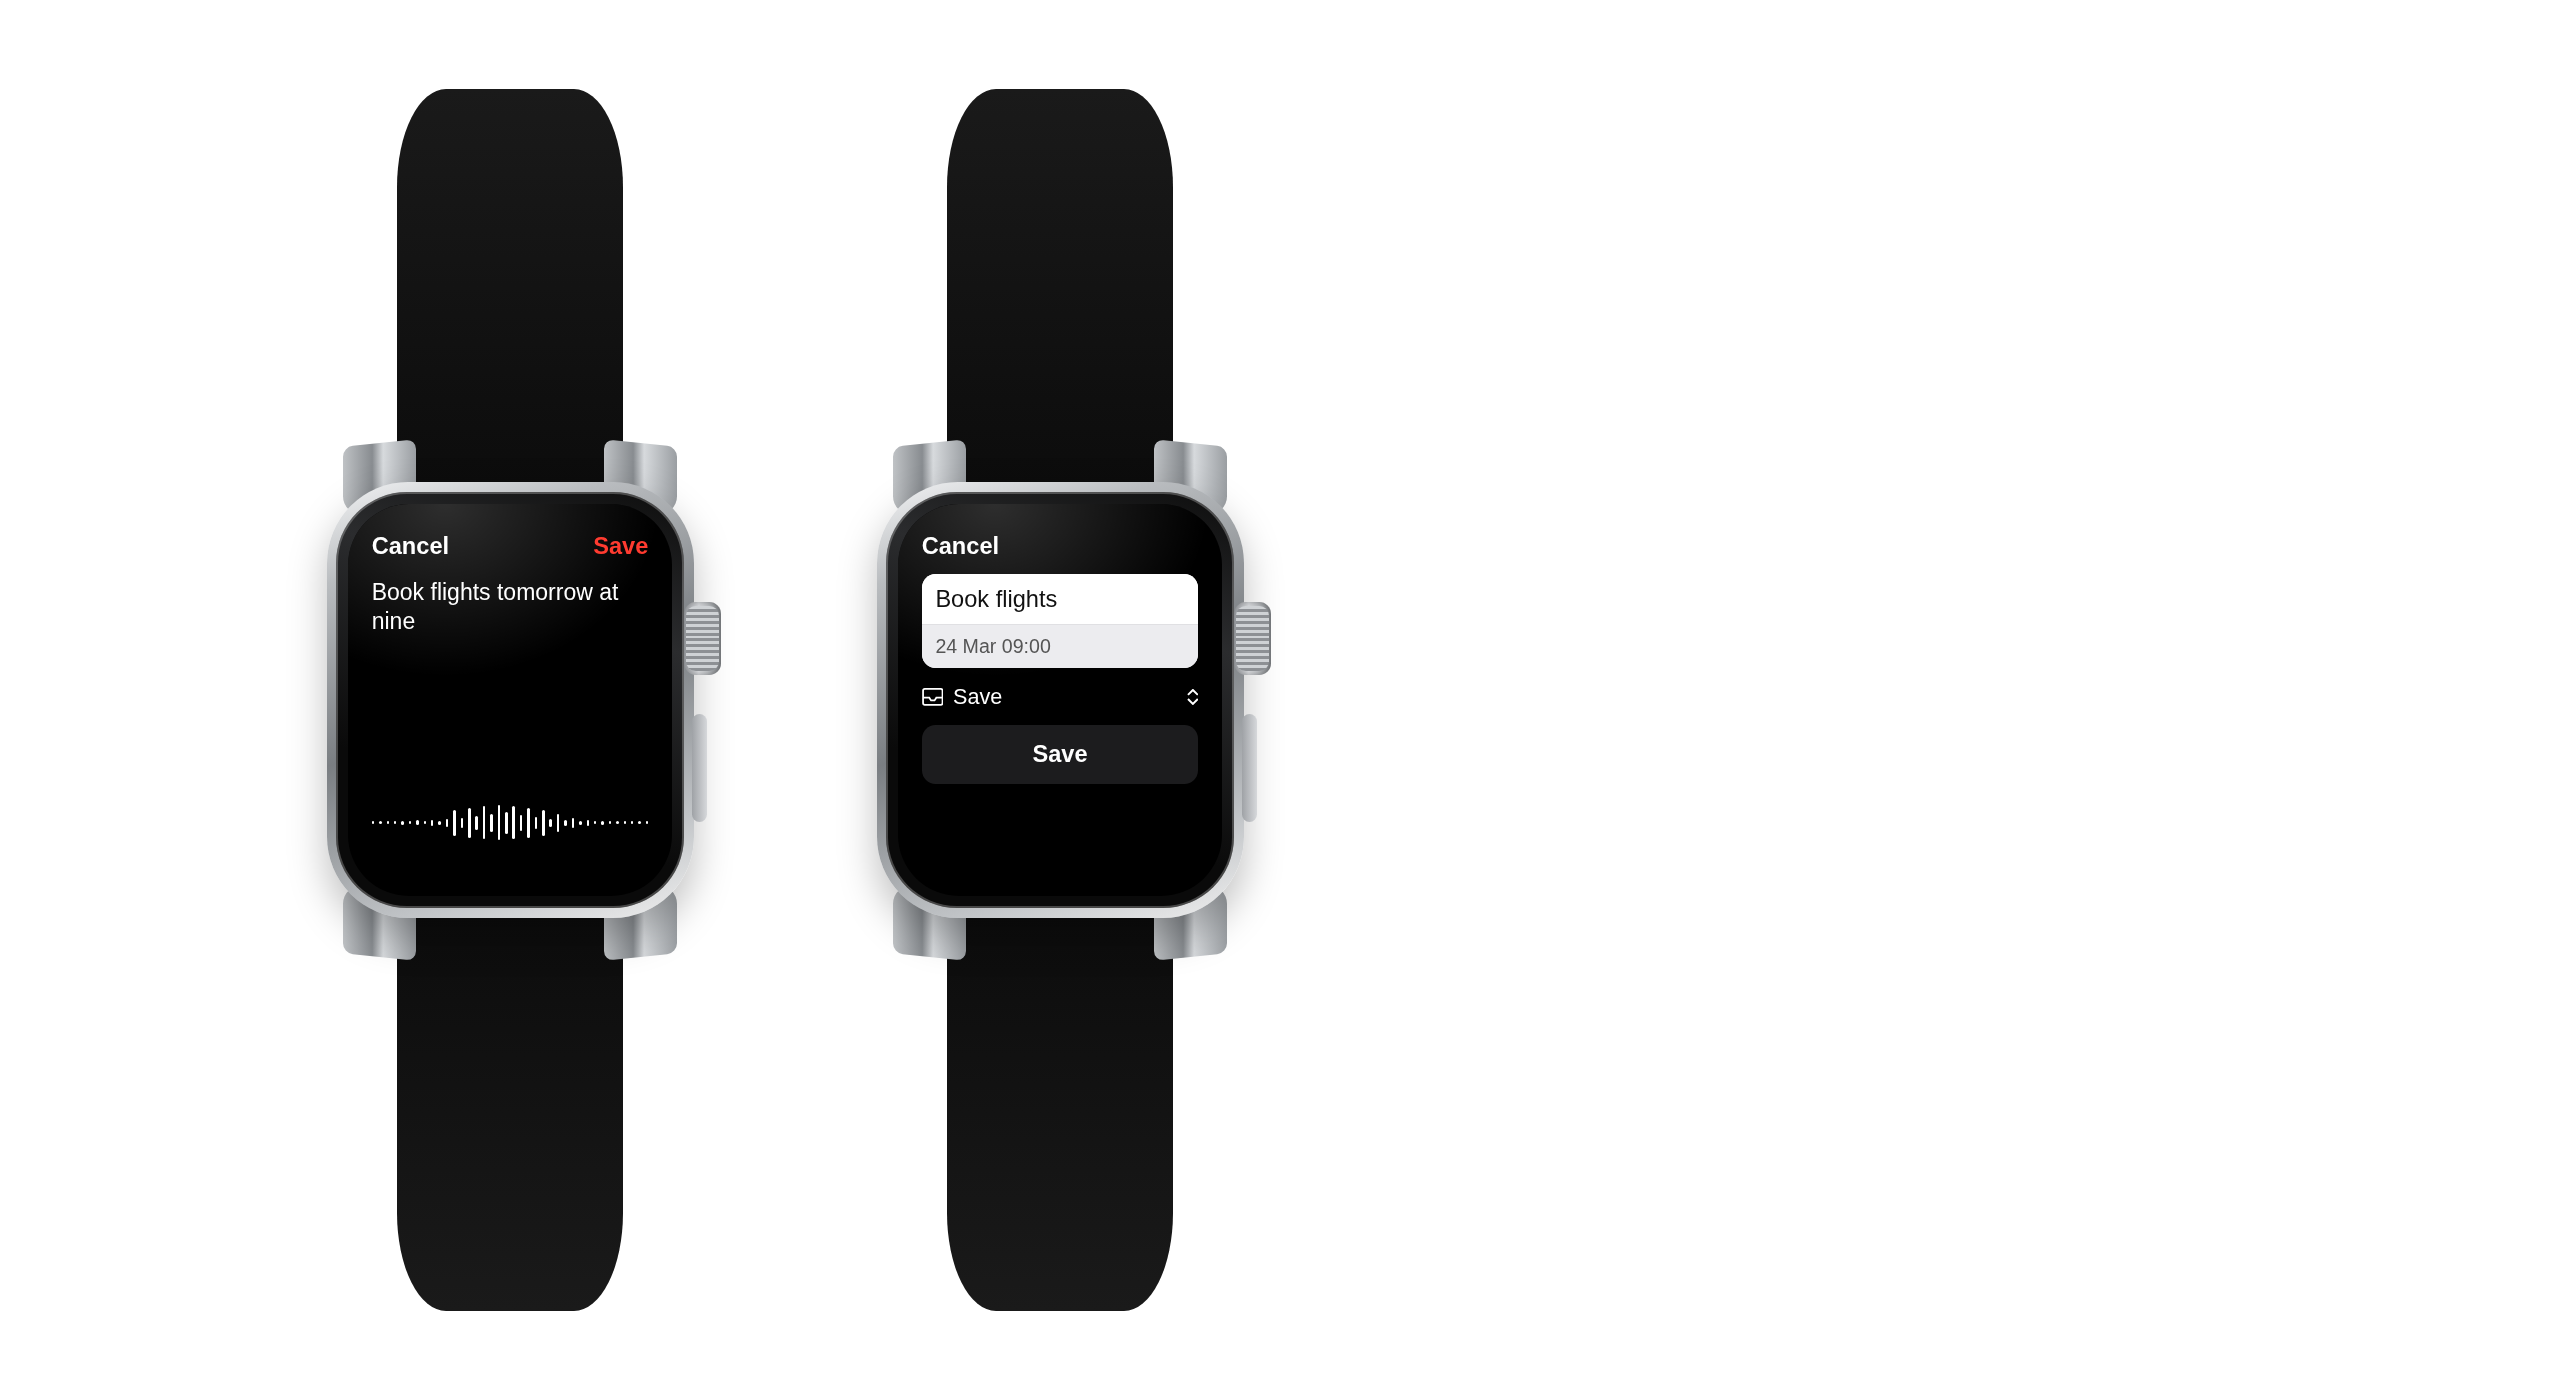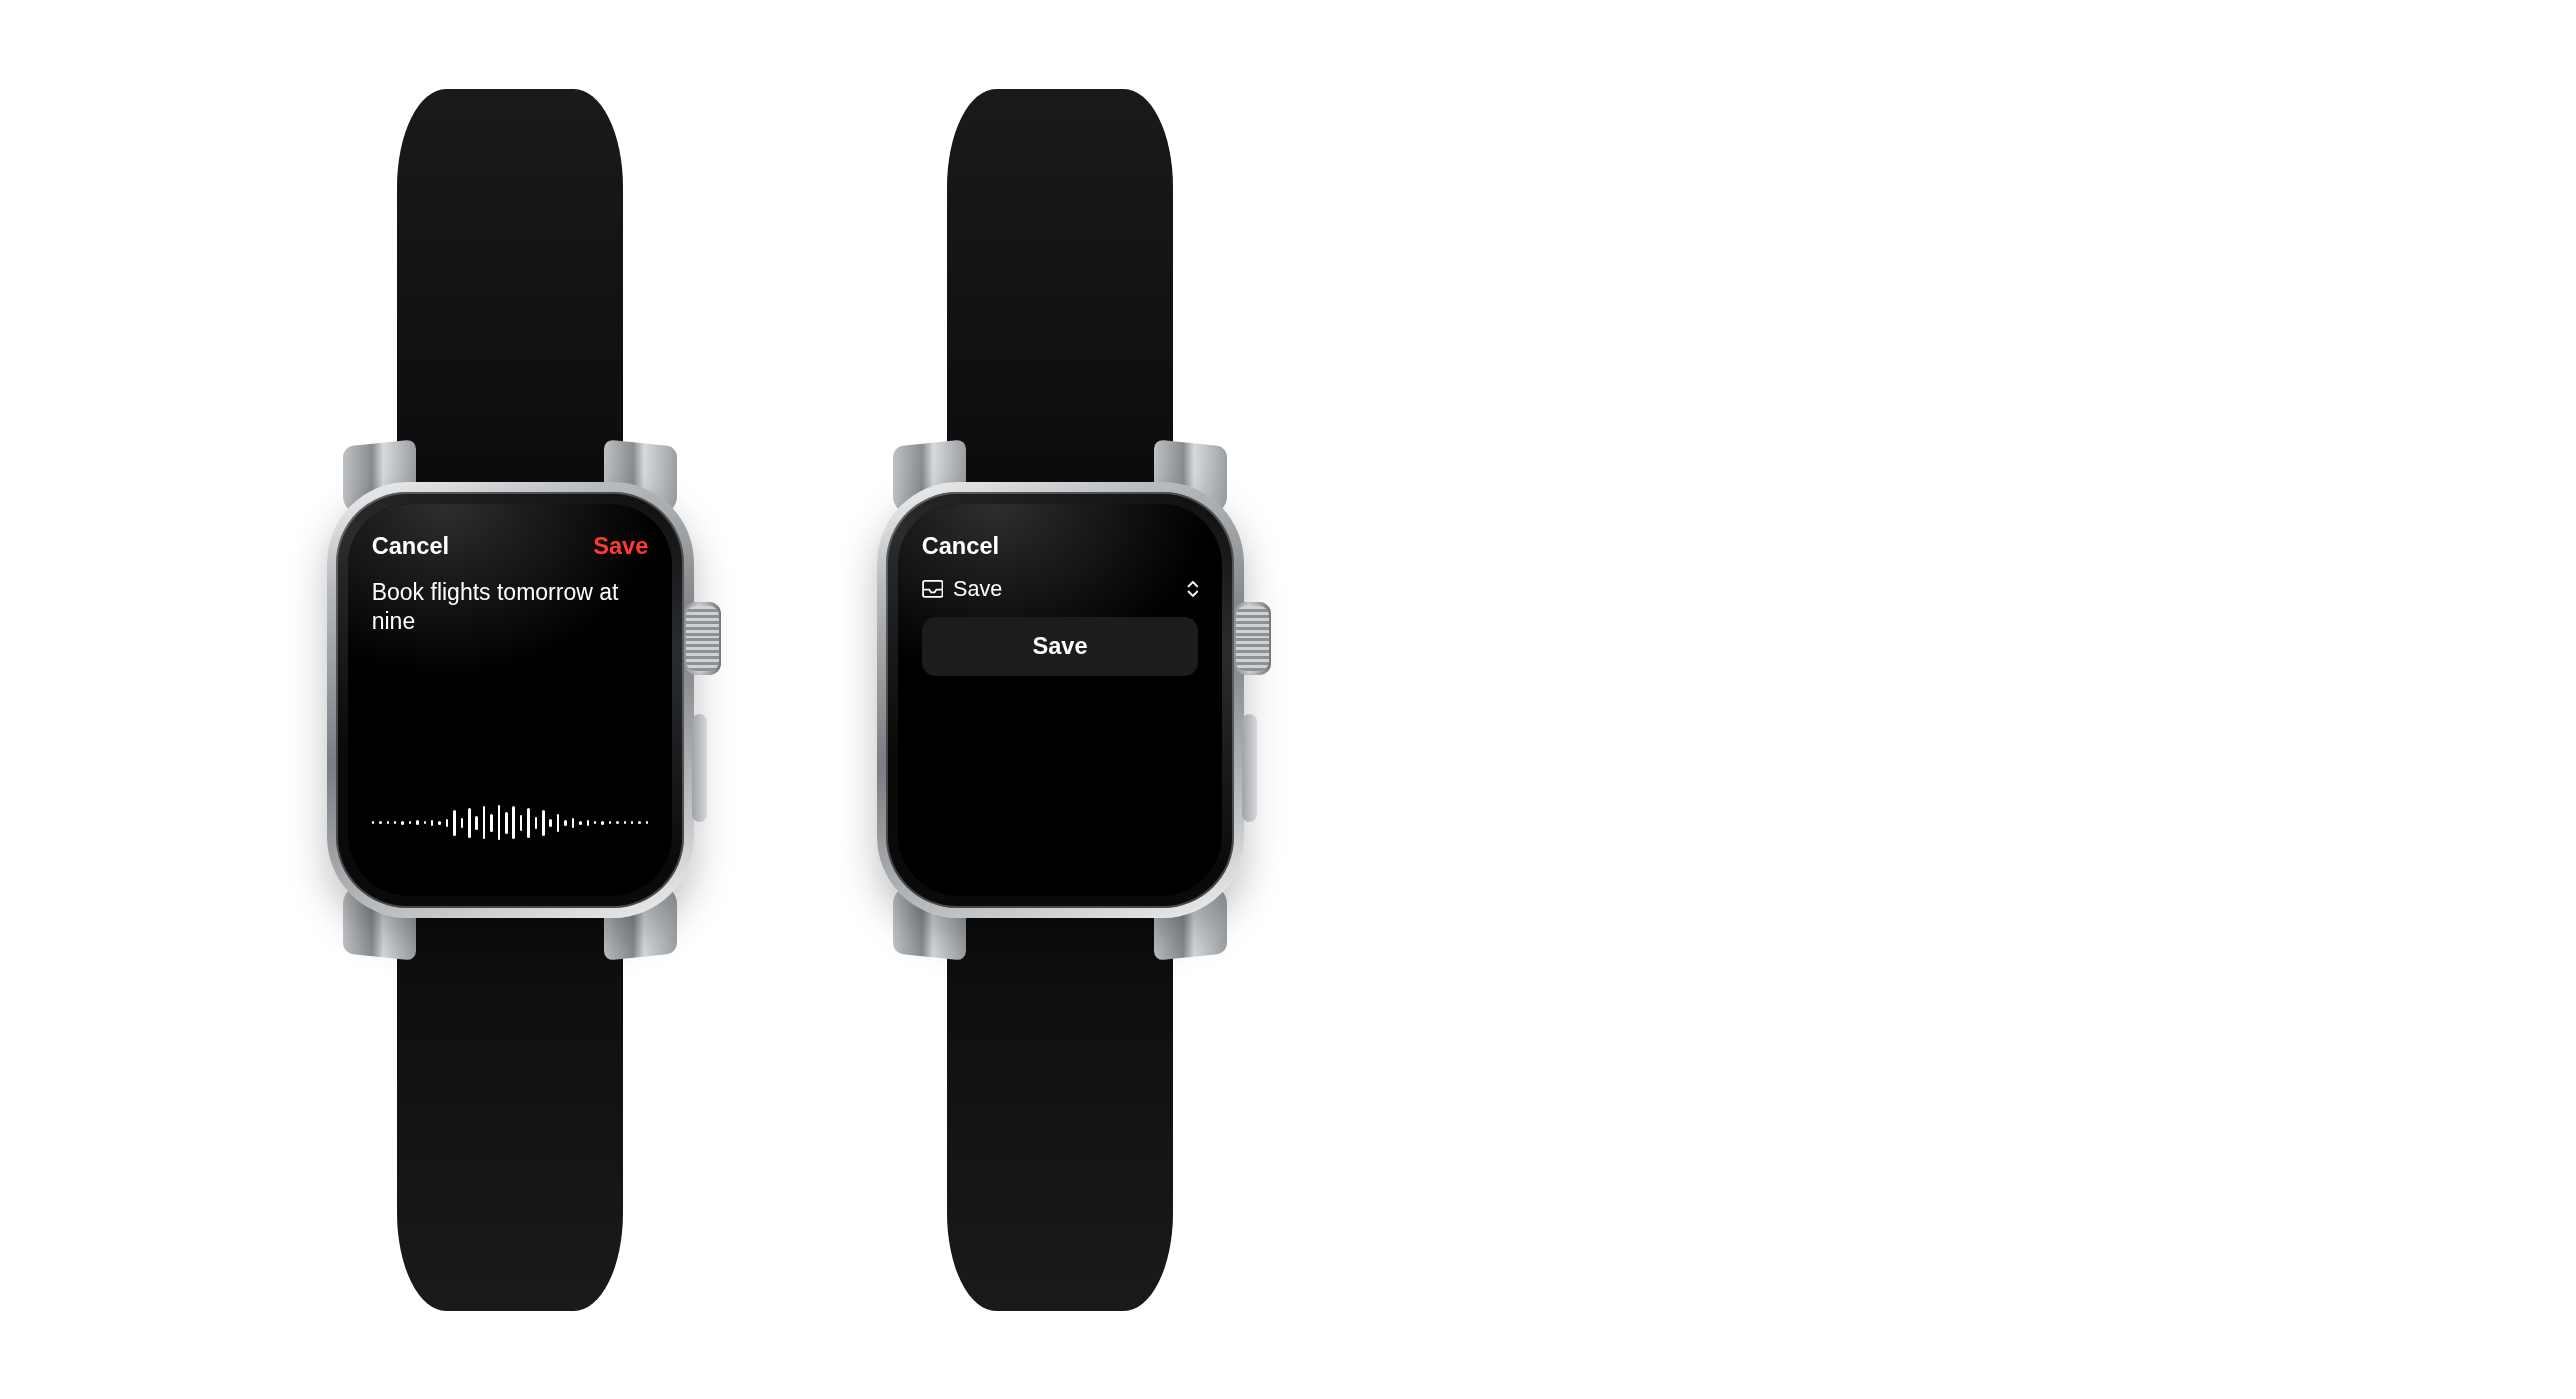--- a/index.html
+++ b/index.html
@@ -127,20 +127,24 @@
     <div class="lug br"></div>
     <div class="case">
       <div class="crown"></div>
       <div class="sidebtn"></div>
       <div class="bezel"></div>
       <div class="glass">
         <div class="screen">
           <div class="hdr">
             <span>Cancel</span>
           </div>
+          <div class="card">
+            <div class="title">Book flights</div>
+            <div class="sub">24 Mar 09:00</div>
+          </div>
           <div class="picker">
             <svg class="tray-icon" viewBox="0 0 24 20" fill="none" stroke="#fff" stroke-width="2">
               <rect x="1" y="1" width="22" height="18" rx="2"></rect>
               <path d="M1 11h7l2 3h4l2-3h7"></path>
             </svg>
             <span>Save</span>
             <span class="chev">
               <svg width="11.8" height="6.9" viewBox="0 0 12 7" stroke="#fff" stroke-width="2" fill="none">
                   <path d="M1 6l5-5 5 5"></path>
                 </svg>

